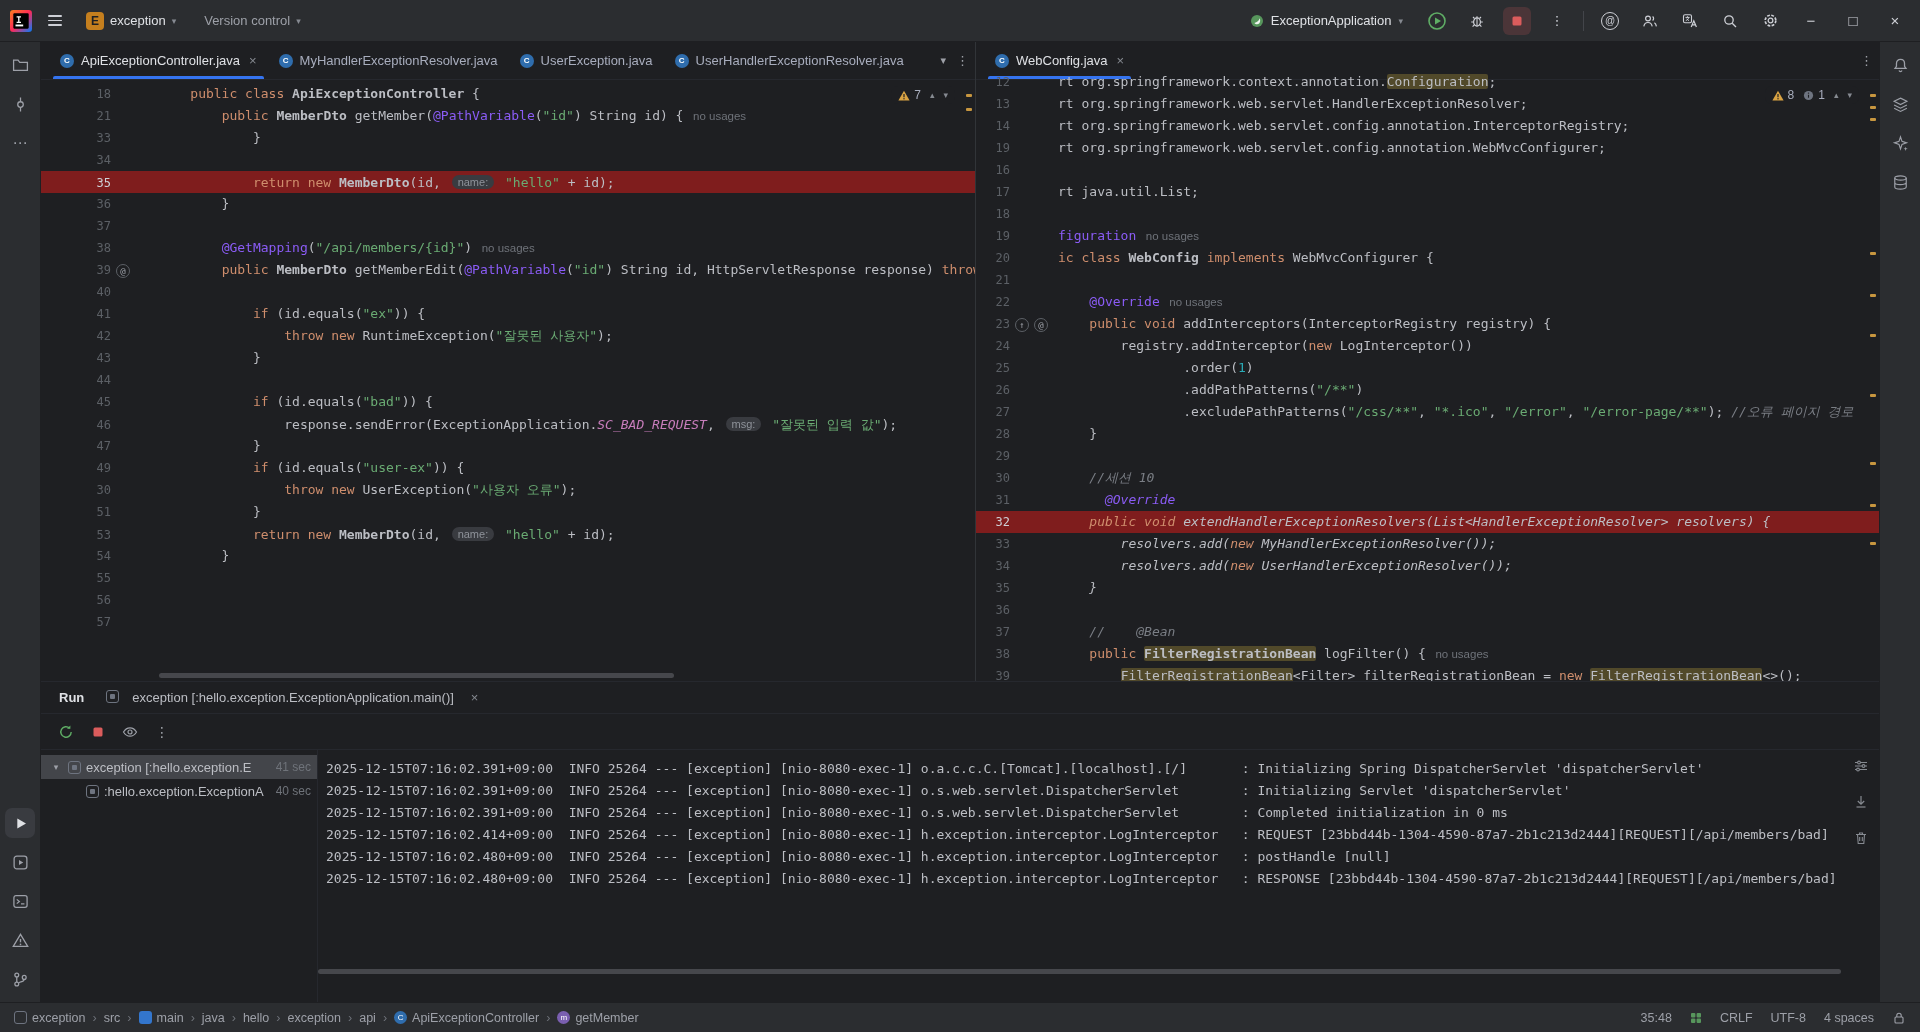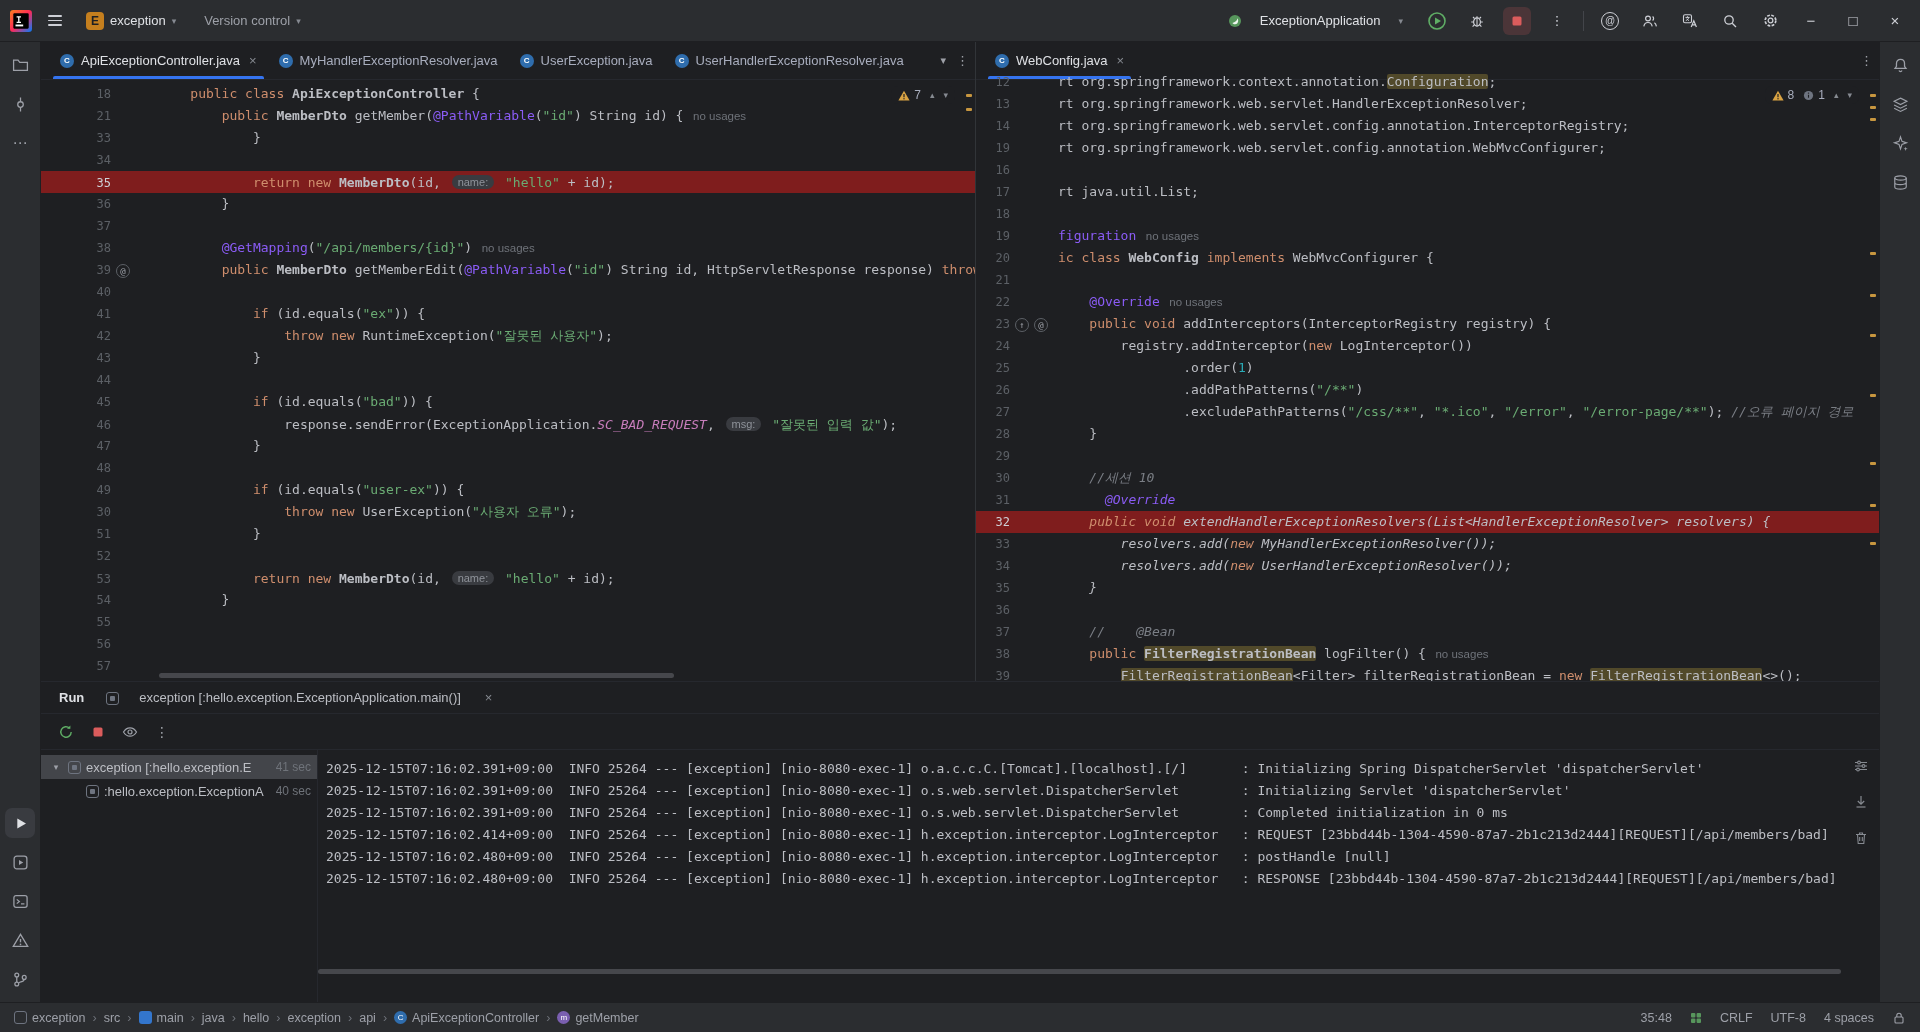--- a/index.html
+++ b/index.html
@@ -13,21 +13,21 @@
   align-items:center;justify-content:space-between;padding:0 10px;flex:none}
 .tb-left,.tb-right{display:flex;align-items:center;gap:12px}
 .logo{width:22px;height:22px;display:inline-flex}
 .hamb{display:inline-flex;flex-direction:column;gap:3px;padding:4px}
 .hamb i{width:14px;height:1.6px;background:#ced0d6;border-radius:1px}
 .widget{display:flex;align-items:center;gap:6px;padding:4px 8px;border-radius:6px;color:#dfe1e5}
 .widget .chev,.chev{color:#868a91;font-size:9px}
 .pbadge{width:18px;height:18px;border-radius:4px;background:#c57f1e;color:#1e1f22;font-weight:bold;
   font-size:12px;display:inline-flex;align-items:center;justify-content:center}
 .vcs{color:#9da0a8}
-.runcfg{display:flex;align-items:center;gap:18px;color:#dfe1e5;padding:4px 8px}
+.runcfg{display:flex;align-items:center;gap:7px;color:#dfe1e5;padding:4px 8px}
 .tbbtn{width:28px;height:28px;display:inline-flex;align-items:center;justify-content:center;
   border-radius:6px;color:#ced0d6}
 .stopbg{background:rgba(219,92,92,.18)}
 .tbsep{width:1px;height:20px;background:#43454a}
 .winctl{font-size:15px;color:#ced0d6;width:30px;text-align:center}
 
 
 .mainrow{flex:1;display:flex;min-height:0}
 .actbar{width:41px;background:#2b2d30;flex:none;display:flex;flex-direction:column;align-items:center;
   padding:8px 0;gap:9px}
@@ -85,21 +85,21 @@
 .insp-item{display:flex;align-items:center;gap:4px}
 .marks i{position:absolute;right:3px;width:6px;height:3px;background:#d9a343;border-radius:1px;opacity:.9}
 .hthumb{position:absolute;bottom:3px;height:5px;background:#4d4f53;border-radius:3px;opacity:.85}
 
 
 .runpanel{height:321px;flex:none;border-top:1px solid #26282e;display:flex;flex-direction:column;
   background:#1e1f22;position:relative}
 .rp-header{height:32px;flex:none;display:flex;align-items:center;gap:22px;padding-left:18px;
   border-bottom:1px solid #26282e}
 .rp-title{color:#dfe1e5;font-weight:600}
-.rp-tab{display:flex;align-items:flex-end;gap:20px;color:#bcbec4}
+.rp-tab{display:flex;align-items:flex-start;gap:13px;color:#bcbec4}
 .rp-tab .tab-close{margin-left:4px}
 .sq-ic{width:13px;height:13px;border:1px solid #6e7480;border-radius:3px;position:relative;flex:none}
 .sq-ic::after{content:"";position:absolute;left:3px;top:3px;right:3px;bottom:3px;background:#6e7480;border-radius:1px}
 .rp-toolbar{height:36px;flex:none;display:flex;align-items:center;gap:6px;padding-left:12px;
   border-bottom:1px solid #26282e}
 .rp-btn{width:26px;height:26px;display:flex;align-items:center;justify-content:center;border-radius:5px;color:#9da0a8}
 .rp-btn svg{width:16px;height:16px}
 .rp-body{flex:1;display:flex;min-height:0}
 .rp-tree{width:277px;flex:none;border-right:1px solid #26282e;padding-top:5px}
 .trow{height:24px;display:flex;align-items:center;gap:5px;padding-right:6px;color:#bcbec4;white-space:nowrap;overflow:hidden}
@@ -318,25 +318,23 @@
               <div class="cl"><span class="lnum">38</span><span class="gicon"></span><span class="ctext"><span class="t-d">        </span><span class="t-a">@GetMapping</span><span class="t-d">(</span><span class="t-s">"/api/members/{id}"</span><span class="t-d">)</span><span class="t-u">   no usages</span></span></div>
               <div class="cl"><span class="lnum">39</span><span class="gicon"><span class="m-ic">@</span></span><span class="ctext"><span class="t-d">        </span><span class="t-k">public </span><span class="t-cl">MemberDto </span><span class="t-d">getMemberEdit(</span><span class="t-a">@PathVariable</span><span class="t-d">(</span><span class="t-s">"id"</span><span class="t-d">) </span><span class="t-d">String id, HttpServletResponse response) </span><span class="t-k">throws</span></span></div>
               <div class="cl"><span class="lnum">40</span><span class="gicon"></span><span class="ctext"></span></div>
               <div class="cl"><span class="lnum">41</span><span class="gicon"></span><span class="ctext"><span class="t-d">            </span><span class="t-k">if </span><span class="t-d">(id.equals(</span><span class="t-s">"ex"</span><span class="t-d">)) {</span></span></div>
               <div class="cl"><span class="lnum">42</span><span class="gicon"></span><span class="ctext"><span class="t-d">                </span><span class="t-k">throw new </span><span class="t-d">RuntimeException(</span><span class="t-s">"잘못된 사용자"</span><span class="t-d">);</span></span></div>
               <div class="cl"><span class="lnum">43</span><span class="gicon"></span><span class="ctext"><span class="t-d">            }</span></span></div>
               <div class="cl"><span class="lnum">44</span><span class="gicon"></span><span class="ctext"></span></div>
               <div class="cl"><span class="lnum">45</span><span class="gicon"></span><span class="ctext"><span class="t-d">            </span><span class="t-k">if </span><span class="t-d">(id.equals(</span><span class="t-s">"bad"</span><span class="t-d">)) {</span></span></div>
               <div class="cl"><span class="lnum">46</span><span class="gicon"></span><span class="ctext"><span class="t-d">                response.sendError(ExceptionApplication.</span><span class="t-cn">SC_BAD_REQUEST</span><span class="t-d">, </span><span class="t-h">msg:</span><span class="t-d"> </span><span class="t-s">"잘못된 입력 값"</span><span class="t-d">);</span></span></div>
               <div class="cl"><span class="lnum">47</span><span class="gicon"></span><span class="ctext"><span class="t-d">            }</span></span></div>
-              <div class="cl"><span class="lnum">48</span><span class="gicon"></span><span class="ctext"></span></div>
               <div class="cl"><span class="lnum">49</span><span class="gicon"></span><span class="ctext"><span class="t-d">            </span><span class="t-k">if </span><span class="t-d">(id.equals(</span><span class="t-s">"user-ex"</span><span class="t-d">)) {</span></span></div>
               <div class="cl"><span class="lnum">30</span><span class="gicon"></span><span class="ctext"><span class="t-d">                </span><span class="t-k">throw new </span><span class="t-d">UserException(</span><span class="t-s">"사용자 오류"</span><span class="t-d">);</span></span></div>
               <div class="cl"><span class="lnum">51</span><span class="gicon"></span><span class="ctext"><span class="t-d">            }</span></span></div>
-              <div class="cl"><span class="lnum">52</span><span class="gicon"></span><span class="ctext"></span></div>
               <div class="cl"><span class="lnum">53</span><span class="gicon"></span><span class="ctext"><span class="t-d">            </span><span class="t-k">return </span><span class="t-k">new </span><span class="t-cl">MemberDto</span><span class="t-d">(id, </span><span class="t-h">name:</span><span class="t-d"> </span><span class="t-s">"hello"</span><span class="t-d"> + id);</span></span></div>
               <div class="cl"><span class="lnum">54</span><span class="gicon"></span><span class="ctext"><span class="t-d">        }</span></span></div>
               <div class="cl"><span class="lnum">55</span><span class="gicon"></span><span class="ctext"></span></div>
               <div class="cl"><span class="lnum">56</span><span class="gicon"></span><span class="ctext"></span></div>
               <div class="cl"><span class="lnum">57</span><span class="gicon"></span><span class="ctext"></span></div>
             </div>
           <div class="insp">
             <span class="insp-item">
               <svg viewBox="0 0 12 11" width="12" height="11">
                 <path d="M6 .8L11.6 10.4H.4z" fill="#d9a343"></path>

